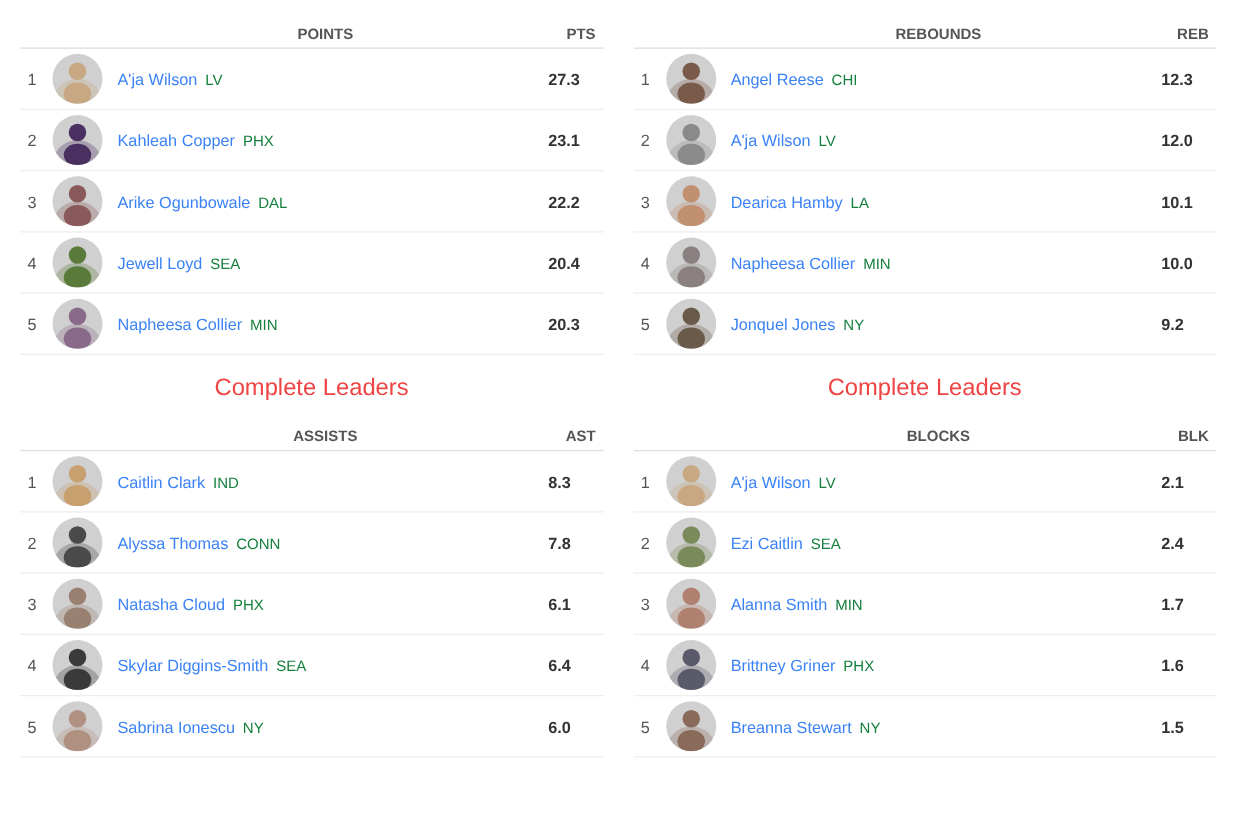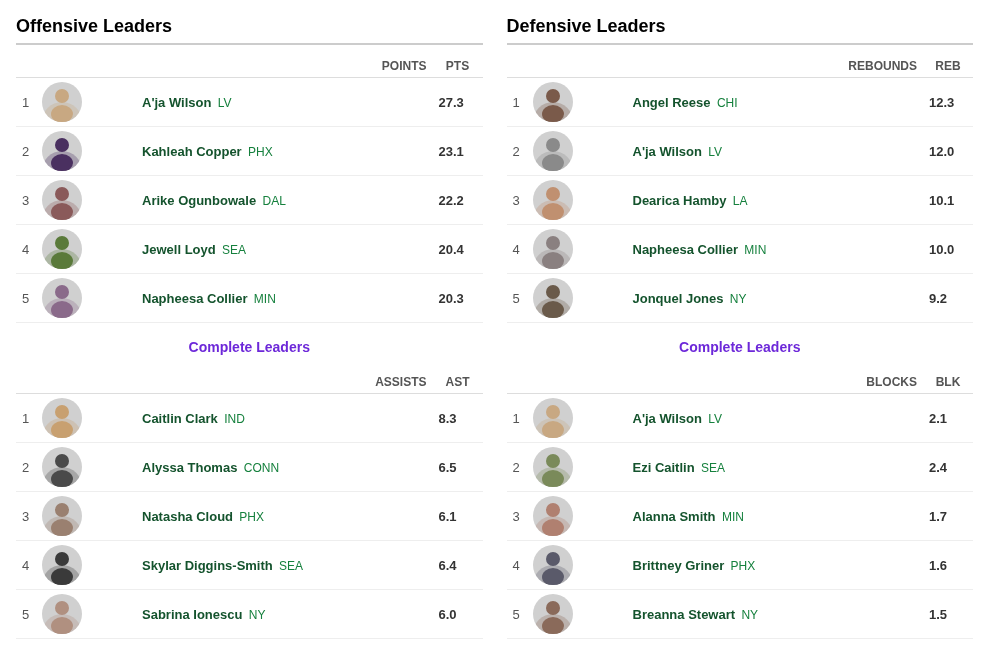--- a/index.html
+++ b/index.html
@@ -31,24 +31,24 @@
       border-collapse: collapse;
       margin-bottom: 6px;
     }
     .leaders-table thead tr th {
       font-size: 12px;
       font-weight: bold;
       color: #555;
       text-transform: uppercase;
       padding: 4px 6px;
       border-bottom: 1px solid #ddd;
+      text-align: center;
+    }
+    .leaders-table thead tr th:last-child {
       text-align: right;
-    }
-    .leaders-table thead tr th:last-child {
-      text-align: center;
     }
     .leaders-table thead tr th.rank-col {
       width: 20px;
     }
     .leaders-table thead tr th.photo-col {
       width: 46px;
     }
     .leaders-table tbody tr {
       border-bottom: 1px solid #eee;
     }
@@ -75,55 +75,53 @@
       justify-content: center;
     }
     .player-photo svg {
       width: 40px;
       height: 40px;
     }
     .player-name-cell {
       font-size: 13px;
     }
     .player-link {
-      color: #14532d;
+      color: #3b82f6;
       text-decoration: none;
-      font-weight: bold;
-      margin-left: 48px;
+      font-weight: normal;
     }
     .team-abbr {
       color: #15803d;
       font-size: 12px;
       margin-left: 3px;
     }
     .stat-cell {
       text-align: left;
       font-size: 13px;
       color: #333;
       font-weight: bold;
       width: 50px;
     }
     .complete-leaders-row {
       text-align: center;
       padding: 10px 0 16px 0;
     }
     .complete-leaders-link {
-      color: #6d28d9;
+      color: #ef4444;
       text-decoration: none;
-      font-size: 14px;
-      font-weight: bold;
+      font-size: 19px;
+      font-weight: normal;
     }
   </style>
 </head>
 <body>
 
 <div class="main-container">
 
   <div class="column">
-    <div class="section-title">Offensive Leaders</div>
 
     <table class="leaders-table">
       <thead>
         <tr>
           <th class="rank-col"></th>
           <th class="photo-col"></th>
           <th>POINTS</th>
           <th>PTS</th>
         </tr>
       </thead>
@@ -247,21 +245,21 @@
           <svg viewBox="0 0 40 40" xmlns="http://www.w3.org/2000/svg">
     <circle cx="20" cy="40" r="20" fill="#4a4a4a" opacity="0.3"></circle>
     <circle cx="20" cy="14" r="7" fill="#4a4a4a"></circle>
     <ellipse cx="20" cy="32" rx="11" ry="9" fill="#4a4a4a"></ellipse>
   </svg>
         </div>
       </td>
       <td class="player-name-cell">
         <a href="#" class="player-link">Alyssa Thomas</a><span class="team-abbr"> CONN</span>
       </td>
-      <td class="stat-cell">6.5</td>
+      <td class="stat-cell">7.8</td>
     </tr>
           <tr>
       <td class="rank-cell">3</td>
       <td class="photo-cell">
         <div class="player-photo">
           <svg viewBox="0 0 40 40" xmlns="http://www.w3.org/2000/svg">
     <circle cx="20" cy="40" r="20" fill="#9a8070" opacity="0.3"></circle>
     <circle cx="20" cy="14" r="7" fill="#9a8070"></circle>
     <ellipse cx="20" cy="32" rx="11" ry="9" fill="#9a8070"></ellipse>
   </svg>
@@ -305,21 +303,20 @@
       <td class="stat-cell">6.0</td>
     </tr>
         </tbody>
     </table>
     <div class="complete-leaders-row">
       
     </div>
   </div>
 
   <div class="column">
-    <div class="section-title">Defensive Leaders</div>
 
     <table class="leaders-table">
       <thead>
         <tr>
           <th class="rank-col"></th>
           <th class="photo-col"></th>
           <th>REBOUNDS</th>
           <th>REB</th>
         </tr>
       </thead>

